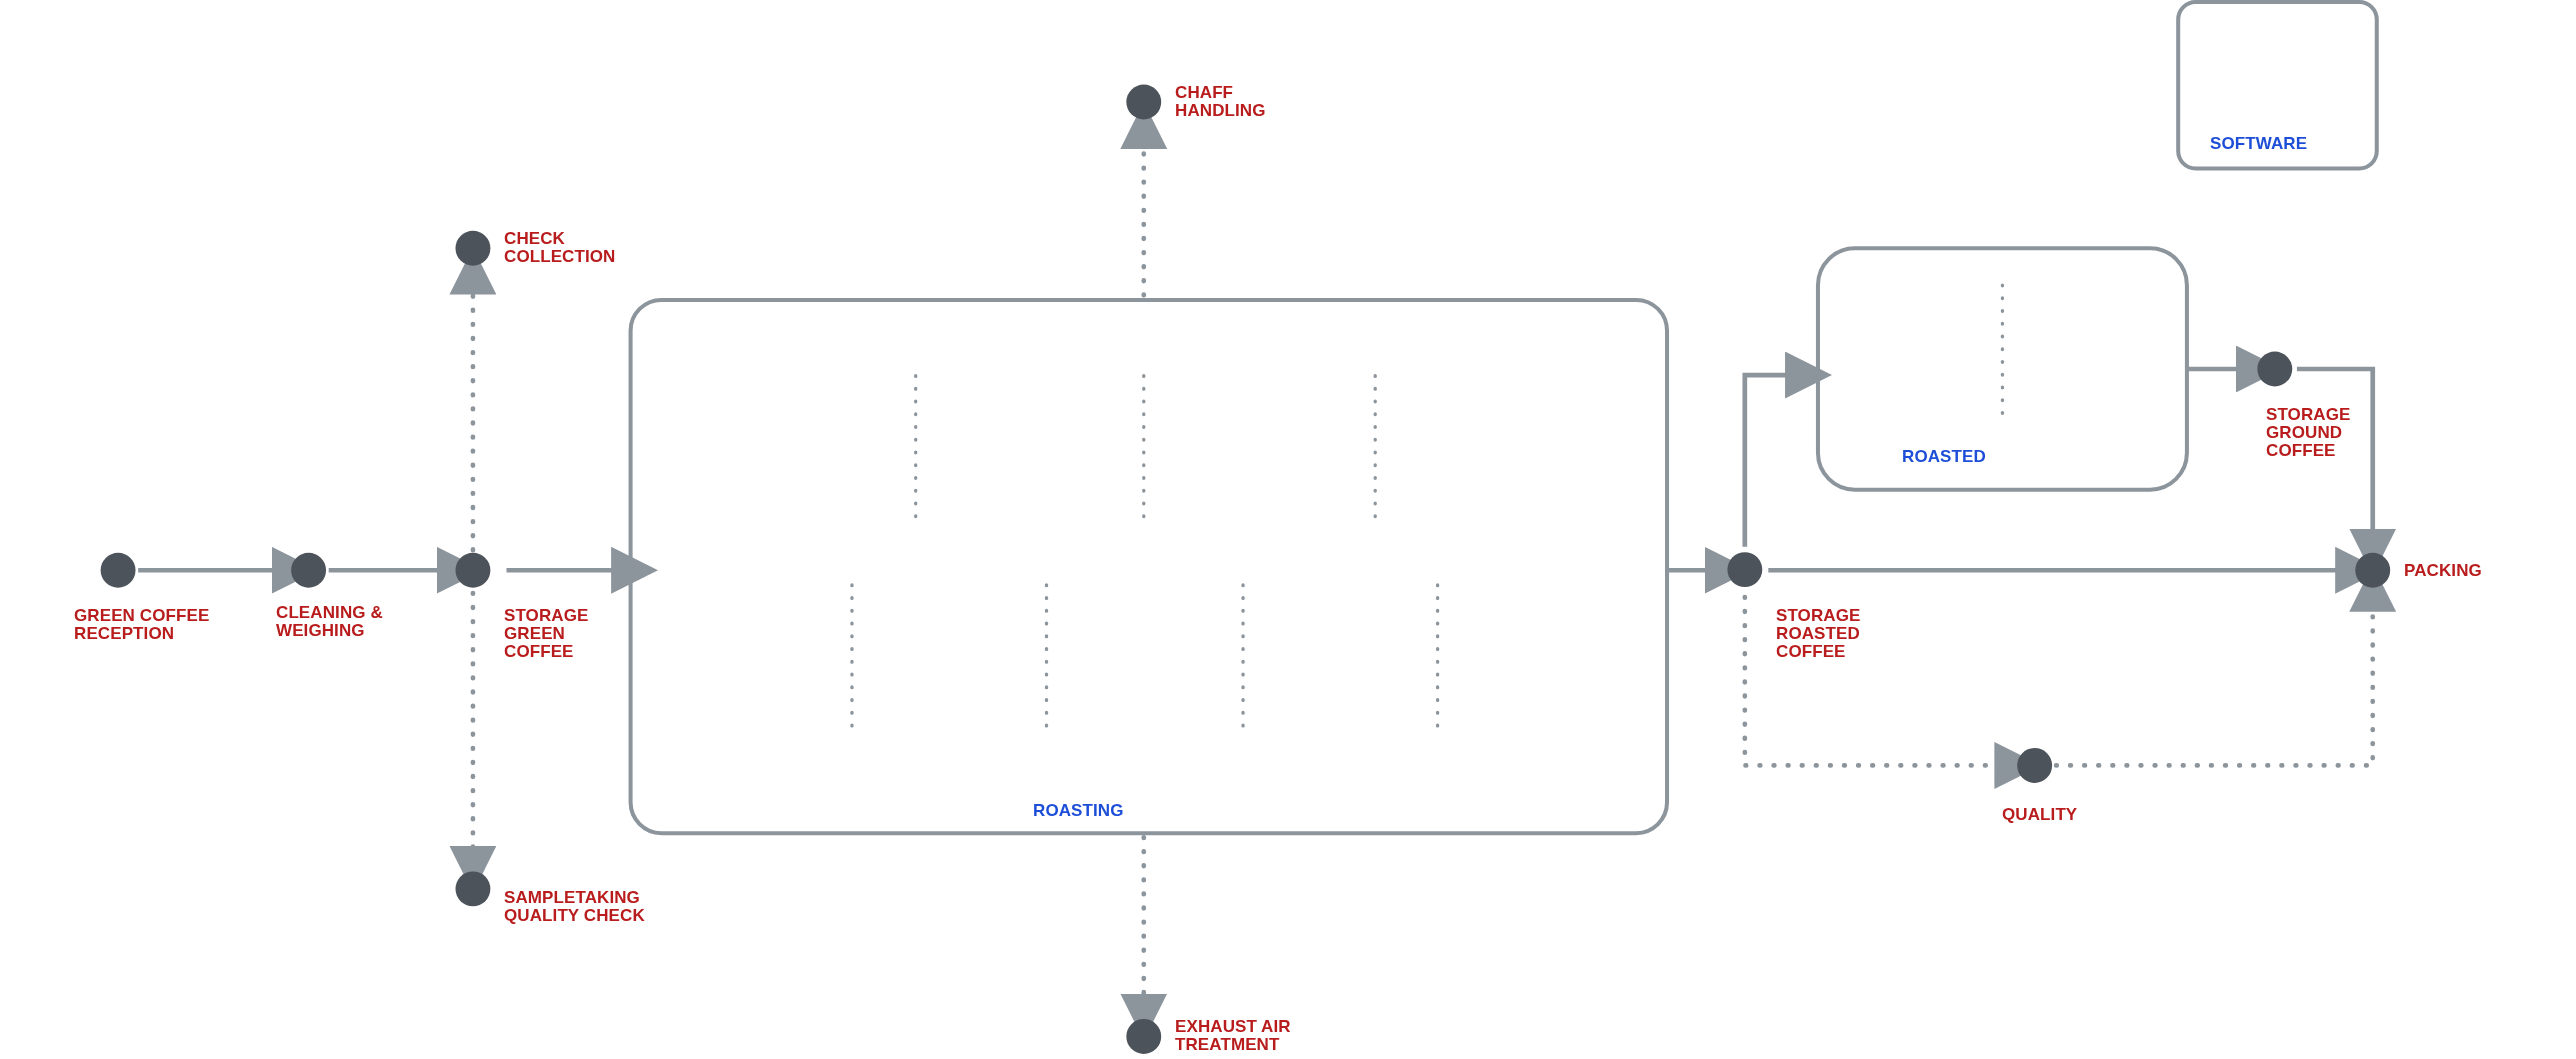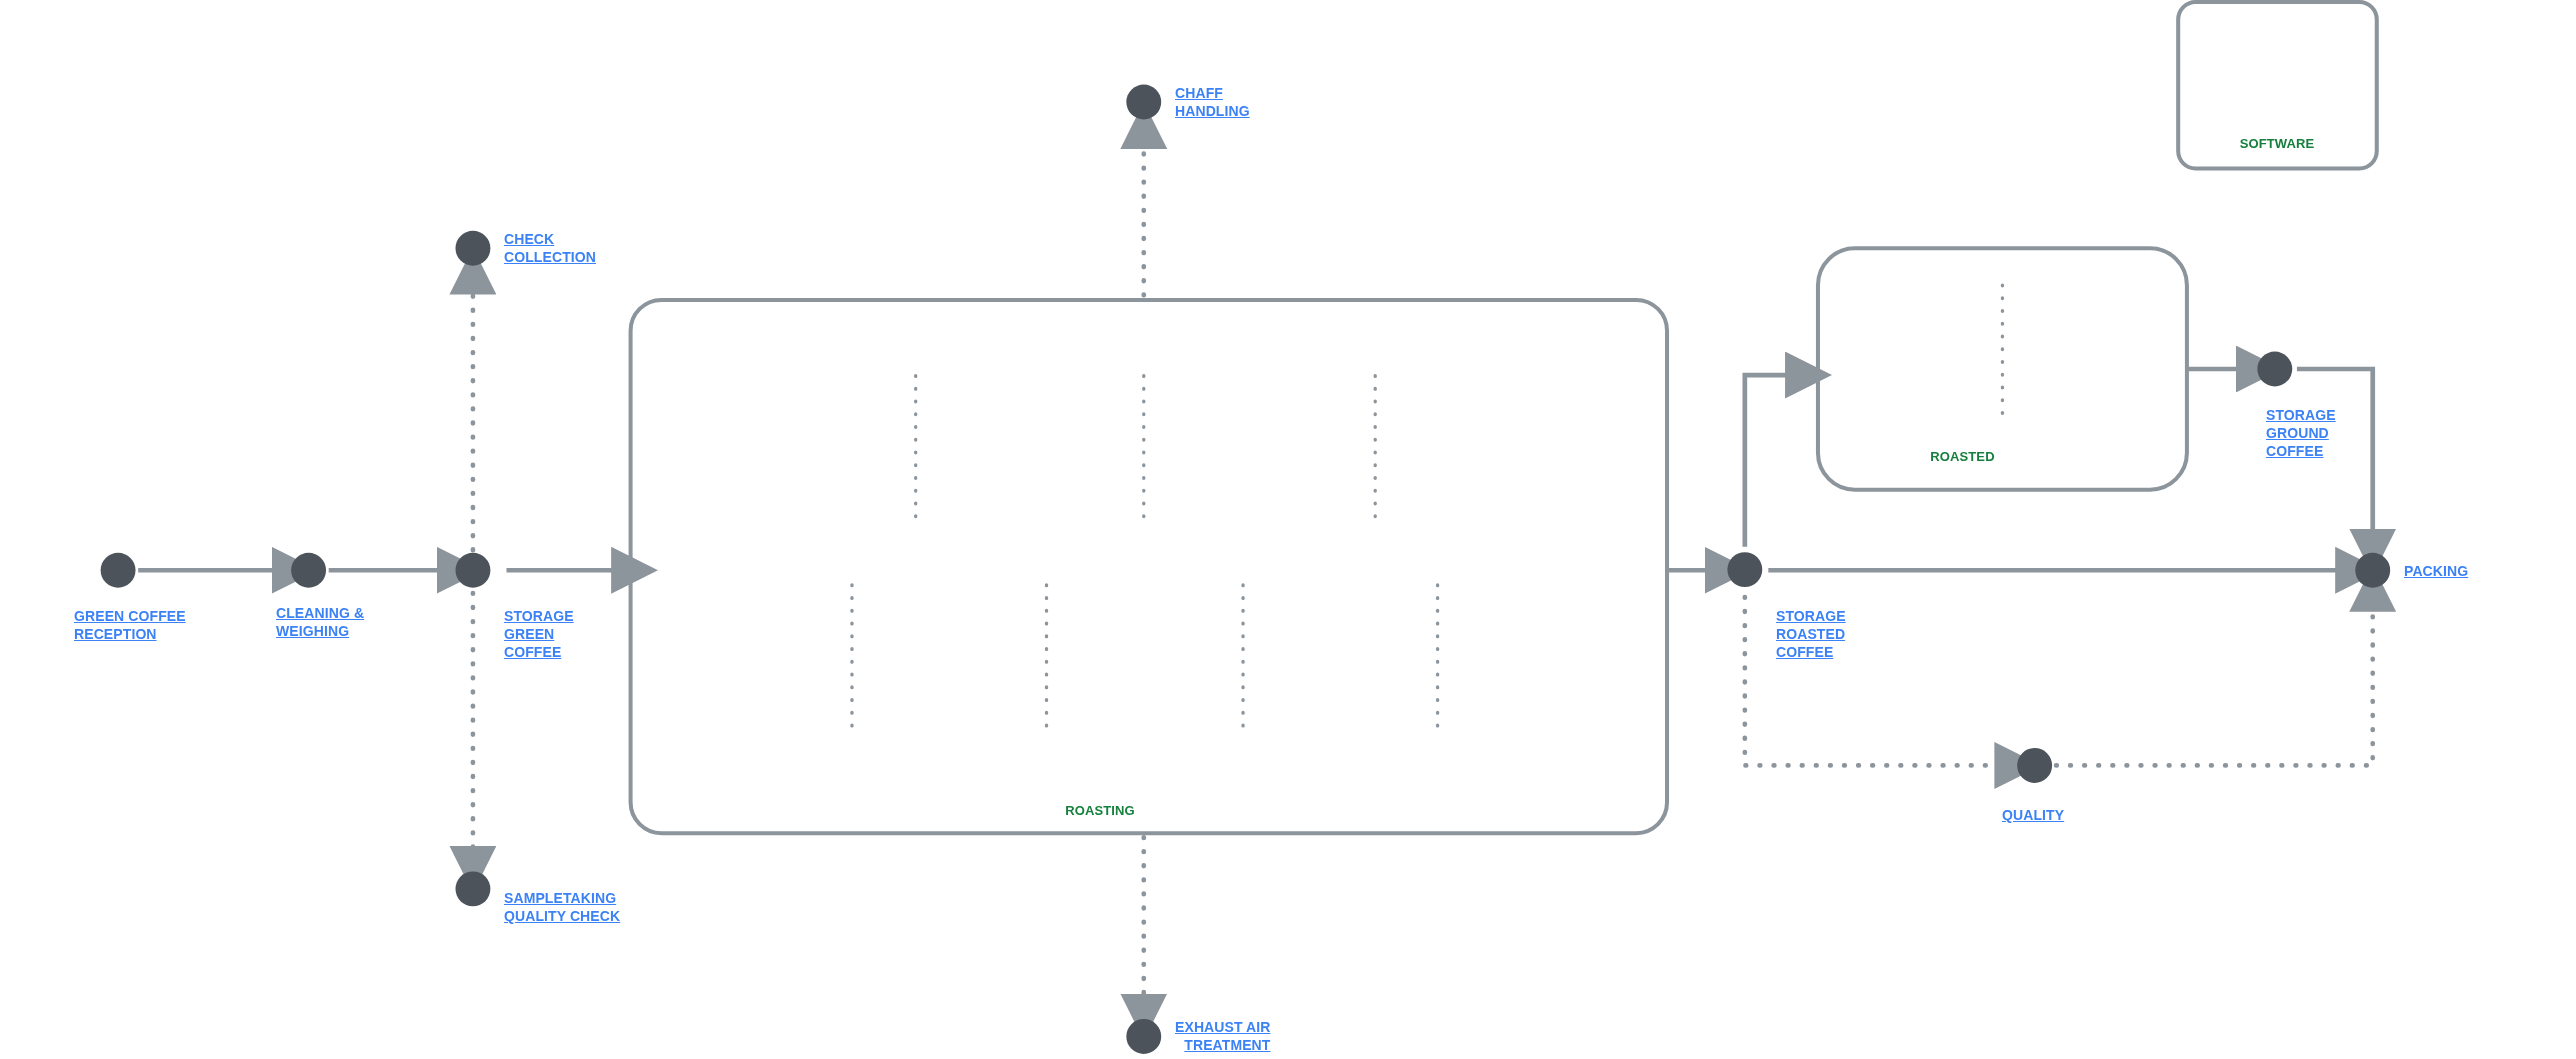--- a/index.html
+++ b/index.html
@@ -1,23 +1,23 @@
 <!DOCTYPE html>
 <html style="font-size:10.7px"><head>
 <meta charset="utf-8">
 <style>
   html,body{margin:0;padding:0;background:#ffffff;}
   body{width:2576px;height:1060px;font-family:"Liberation Sans",sans-serif;overflow:hidden;}
   #stage{position:relative;width:2576px;height:1060px;background:#fff;}
   svg#diagram{position:absolute;left:0;top:0;width:2576px;height:1060px;display:block;}
   .nodelabel{position:absolute;font-family:"Liberation Sans",sans-serif;font-weight:bold;
-    font-size:14px;line-height:18px;color:#3b82f6;letter-spacing:0.1px;white-space:pre;text-decoration:underline;}
+    font-size:17px;line-height:18px;color:#b91c1c;letter-spacing:0.1px;white-space:pre;}
   .boxlabel{position:absolute;font-family:"Liberation Sans",sans-serif;font-weight:bold;
-    font-size:13px;line-height:18px;color:#15803d;letter-spacing:0.1px;white-space:pre;
-    text-align:center;}
+    font-size:17px;line-height:18px;color:#1d4ed8;letter-spacing:0.1px;white-space:pre;
+    }
 </style>
 </head>
 <body>
 
 <div id="stage">
 
   <svg id="diagram" viewBox="0 0 3840 1580">
     <defs>
       <marker id="arrowR" markerWidth="10" markerHeight="10" refX="1" refY="5" orient="auto" markerUnits="strokeWidth">
         <path d="M0,0 L10,5 L0,10 z" fill="#8c949c"></path>
@@ -96,21 +96,21 @@
 WEIGHING</div>
   <div class="nodelabel" style="left:504px;  top:607px;">STORAGE
 GREEN
 COFFEE</div>
   <div class="nodelabel" style="left:504px;  top:230px;">CHECK
 COLLECTION</div>
   <div class="nodelabel" style="left:504px;  top:871px;margin-top:18px;">SAMPLETAKING
 QUALITY CHECK</div>
   <div class="nodelabel" style="left:1175px; top:84px;">CHAFF
 HANDLING</div>
-  <div class="nodelabel" style="left:1175px; top:1018px;text-align:right;">EXHAUST AIR
+  <div class="nodelabel" style="left:1175px; top:1018px;">EXHAUST AIR
 TREATMENT</div>
   <div class="nodelabel" style="left:1776px; top:607px;">STORAGE
 ROASTED
 COFFEE</div>
   <div class="nodelabel" style="left:2266px; top:406px;">STORAGE
 GROUND
 COFFEE</div>
   <div class="nodelabel" style="left:2002px; top:806px;">QUALITY</div>
   <div class="nodelabel" style="left:2404px; top:562px;">PACKING</div>
 

